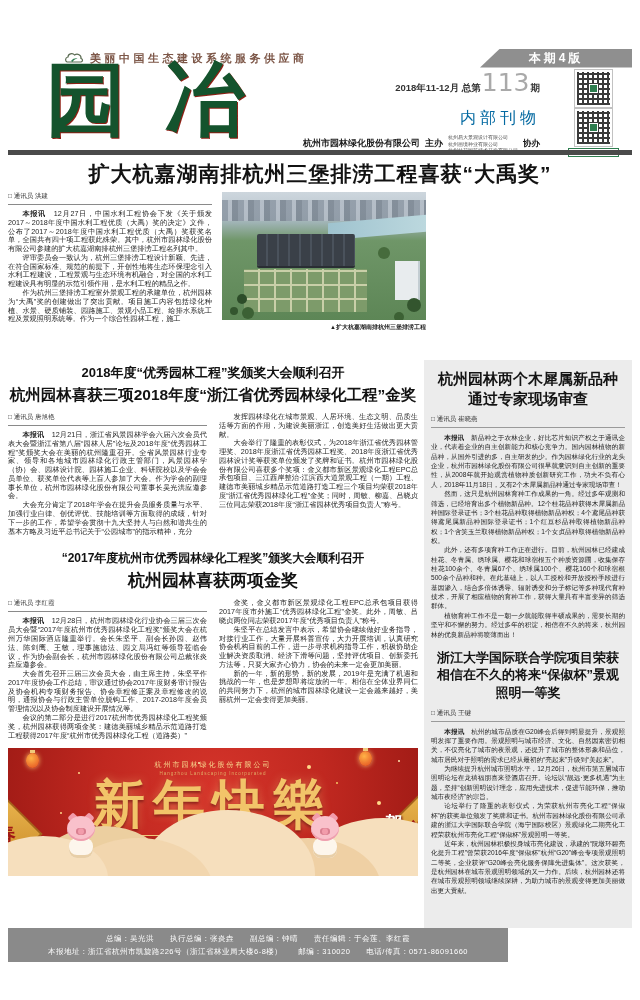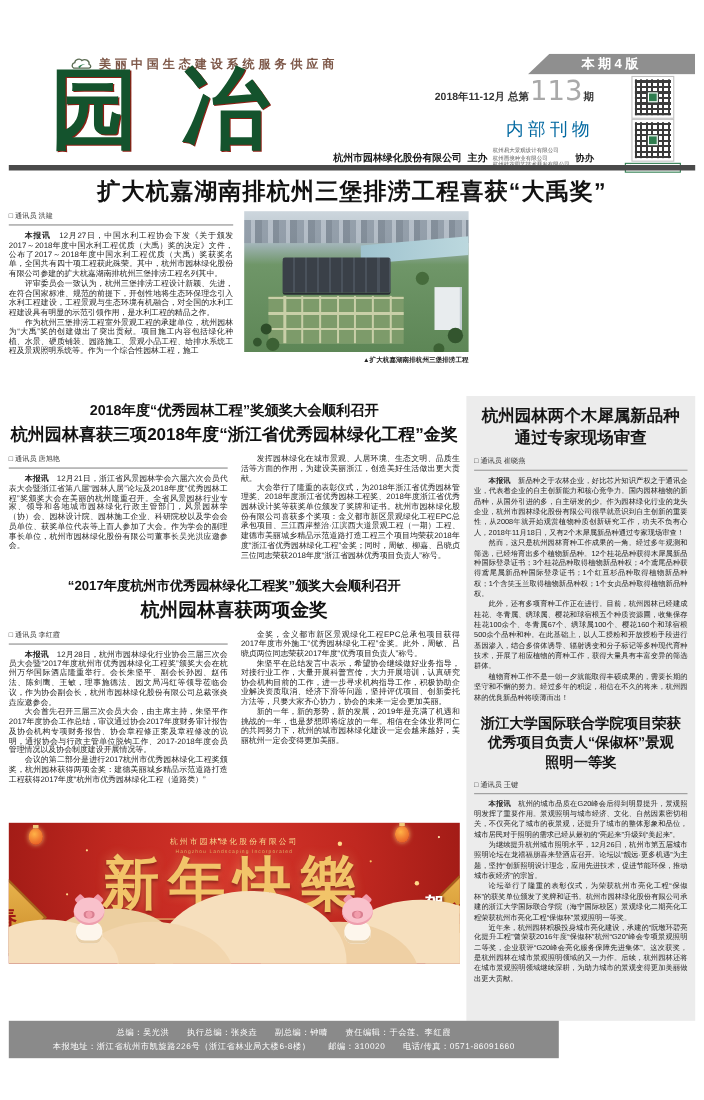--- a/index.html
+++ b/index.html
@@ -197,20 +197,21 @@
 </div>
 
 <div class="abs left-main">
   <div class="a2">
     <div class="kicker">2018年度“优秀园林工程”奖颁奖大会顺利召开</div>
     <div class="headline">杭州园林喜获三项2018年度“浙江省优秀园林绿化工程”金奖</div>
     <div class="cols">
       <div class="col body">
         <div class="byline">□ 通讯员 唐旭艳</div>
         <p><b>本报讯</b>　<span>12月21日，浙江省风景园林学会六届六次会员代表大会暨浙江省第八届“园林人居”论坛及2018年度“优秀园林工程”奖颁奖大会在美丽的杭州隆重召开。全省风景园林行业专家、领导和各地城市园林绿化行政主管部门，风景园林学（协）会、园林设计院、园林施工企业、科研院校以及学会会员单位、获奖单位代表等上百人参加了大会。作为学会的副理事长单位，杭州市园林绿化股份有限公司董事长吴光洪应邀参会。</span></p>
+        <p>大会充分肯定了2018年学会在提升会员服务质量与水平、加强行业自律、创优评优、技能培训等方面取得的成绩，针对下一步的工作，希望学会贯彻十九大坚持人与自然和谐共生的基本方略及习近平总书记关于“公园城市”的指示精神，充分</p>
       </div>
       <div class="col body">
         <p>发挥园林绿化在城市景观、人居环境、生态文明、品质生活等方面的作用，为建设美丽浙江，创造美好生活做出更大贡献。</p>
         <p>大会举行了隆重的表彰仪式，为2018年浙江省优秀园林管理奖、2018年度浙江省优秀园林工程奖、2018年度浙江省优秀园林设计奖等获奖单位颁发了奖牌和证书。杭州市园林绿化股份有限公司喜获多个奖项：金义都市新区景观绿化工程EPC总承包项目、三江西岸整治·江滨西大道景观工程（一期）工程、建德市美丽城乡精品示范道路打造工程三个项目均荣获2018年度“浙江省优秀园林绿化工程”金奖；同时，周敏、柳嘉、吕晓贞三位同志荣获2018年度“浙江省园林优秀项目负责人”称号。</p>
       </div>
     </div>
   </div>
 
   <div class="a3">
     <div class="kicker">“2017年度杭州市优秀园林绿化工程奖”颁奖大会顺利召开</div>
@@ -242,21 +243,21 @@
       <p><b>本报讯</b>　<span>新品种之于农林企业，好比芯片知识产权之于通讯企业，代表着企业的自主创新能力和核心竞争力。国内园林植物的新品种，从国外引进的多，自主研发的少。作为园林绿化行业的龙头企业，杭州市园林绿化股份有限公司很早就意识到自主创新的重要性，从2008年就开始观赏植物种质创新研究工作，功夫不负有心人，2018年11月18日，又有2个木犀属新品种通过专家现场审查！</span></p>
       <p>然而，这只是杭州园林育种工作成果的一角。经过多年观测和筛选，已经培育出多个植物新品种。12个桂花品种获得木犀属新品种国际登录证书；3个桂花品种取得植物新品种权；4个鸢尾品种获得鸢尾属新品种国际登录证书；1个红豆杉品种取得植物新品种权；1个含笑玉兰取得植物新品种权；1个女贞品种取得植物新品种权。</p>
       <p>此外，还有多项育种工作正在进行。目前，杭州园林已经建成桂花、冬青属、绣球属、樱花和球宿根五个种质资源圃，收集保存桂花100余个、冬青属67个、绣球属100个、樱花160个和球宿根500余个品种和种。在此基础上，以人工授粉和开放授粉手段进行基因渗入，结合多倍体诱导、辐射诱变和分子标记等多种现代育种技术，开展了相应植物的育种工作，获得大量具有丰富变异的筛选群体。</p>
       <p>植物育种工作不是一朝一夕就能取得丰硕成果的，需要长期的坚守和不懈的努力。经过多年的积淀，相信在不久的将来，杭州园林的优良新品种将喷薄而出！</p>
     </div>
   </div>
 
   <div class="sb-b">
     <div class="sb-headline">
       <div>浙江大学国际联合学院项目荣获</div>
-      <div>优秀项目负责人“保俶杯”景观</div>
+      <div>相信在不久的将来“保俶杯”景观</div>
       <div>照明一等奖</div>
     </div>
     <div class="byline">□ 通讯员 王键</div>
     <div class="body">
       <p><b>本报讯</b>　<span>杭州的城市品质在G20峰会后得到明显提升，景观照明发挥了重要作用。景观照明与城市经济、文化、自然因素密切相关，不仅亮化了城市的夜景观，还提升了城市的整体形象和品位，城市居民对于照明的需求已经从最初的“亮起来”升级到“美起来”。</span></p>
       <p>为继续提升杭州城市照明水平，12月26日，杭州市第五届城市照明论坛在龙禧福朋喜来登酒店召开。论坛以“靓远·更多机遇”为主题，坚持“创新照明设计理念，应用先进技术，促进节能环保，推动城市夜经济”的宗旨。</p>
       <p>论坛举行了隆重的表彰仪式，为荣获杭州市亮化工程“保俶杯”的获奖单位颁发了奖牌和证书。杭州市园林绿化股份有限公司承建的浙江大学国际联合学院（海宁国际校区）景观绿化二期亮化工程荣获杭州市亮化工程“保俶杯”景观照明一等奖。</p>
       <p>近年来，杭州园林积极投身城市亮化建设，承建的“阮墩环碧亮化提升工程”曾荣获2016年度“保俶杯”杭州“G20”峰会专项景观照明二等奖，企业获评“G20峰会亮化服务保障先进集体”。这次获奖，是杭州园林在城市景观照明领域的又一力作。后续，杭州园林还将在城市景观照明领域继续深耕，为助力城市的景观变得更加美丽做出更大贡献。</p>
     </div>
   </div>

